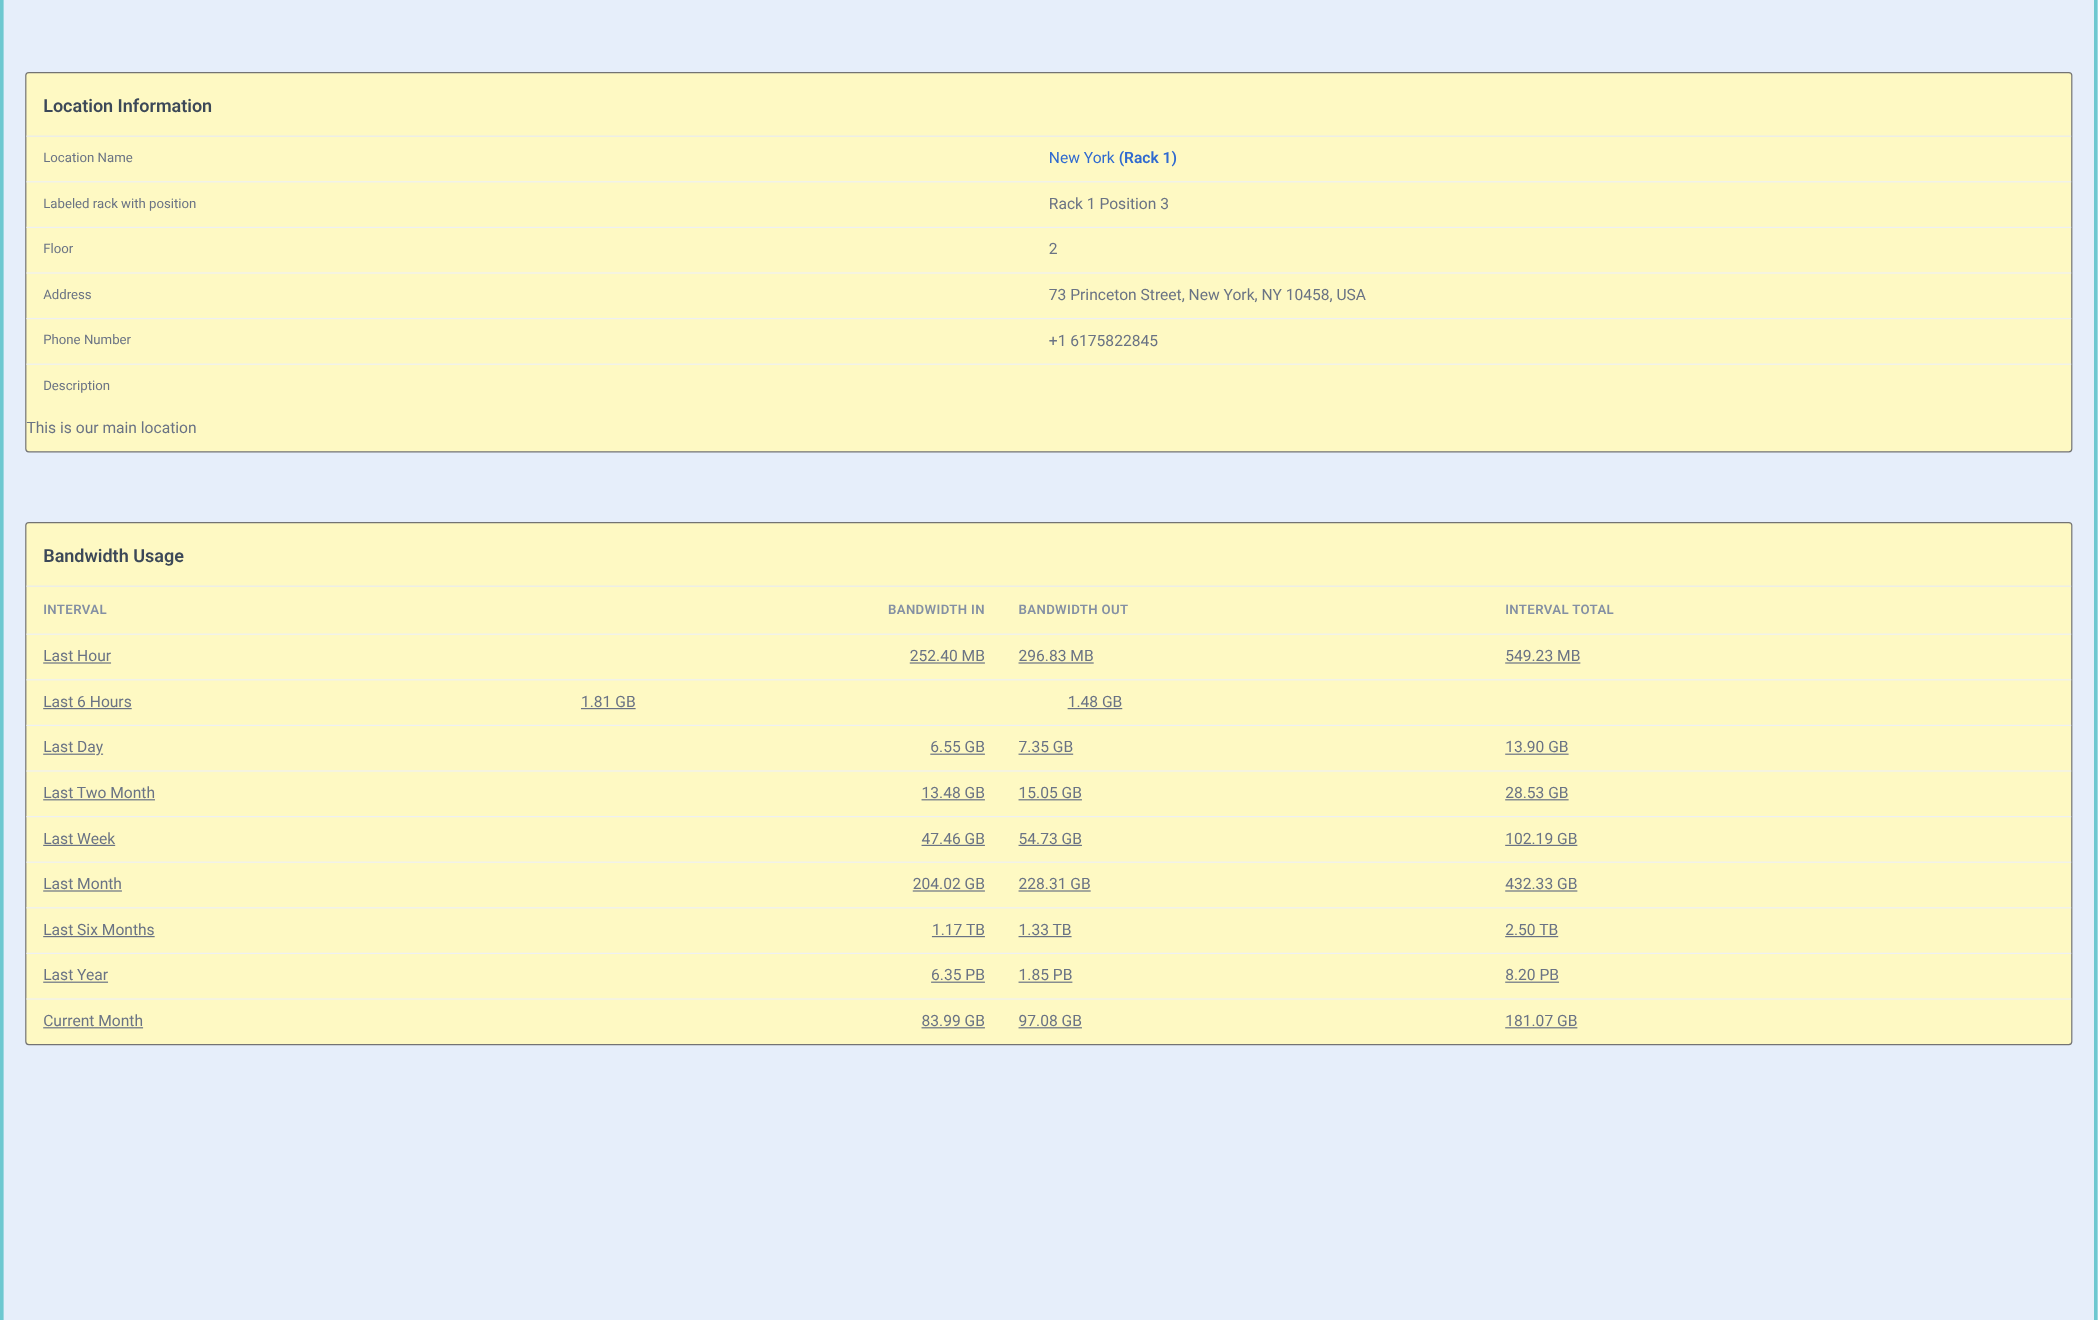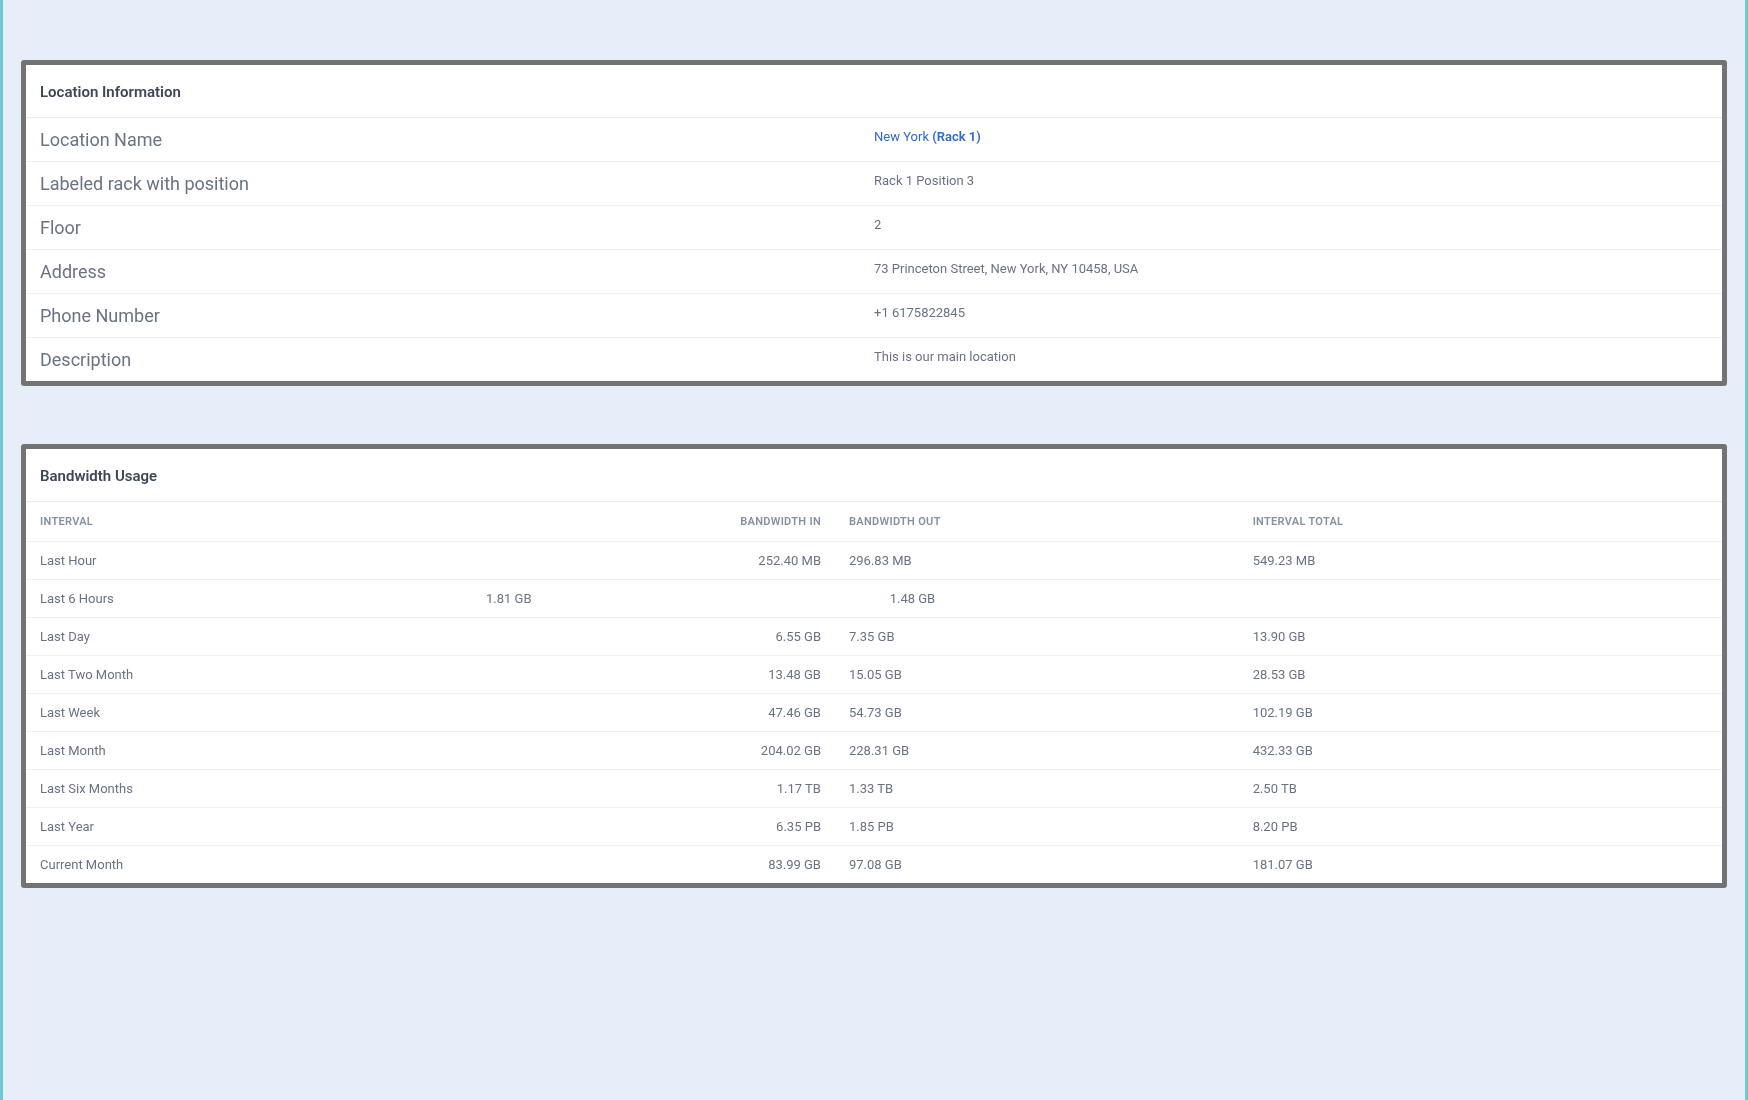--- a/index.html
+++ b/index.html
@@ -13,22 +13,22 @@
       padding: 0;
       width: 1748px;
       min-height: 1100px;
       border-left: 3px solid #6ec8d0;
       border-right: 3px solid #6ec8d0;
     }
     .page-wrapper {
       padding: 0 18px;
     }
     .panel {
-      background: #ffffff;
-      border: 5px solid #737373;
+      background: #fef9c3;
+      border: 1px solid #737373;
       border-radius: 3px;
       margin-bottom: 58px;
     }
     .panel:first-child {
       margin-top: 60px;
     }
     .panel-header {
       padding: 18px 14px 16px 14px;
       border-bottom: 1px solid #e9ecef;
     }
@@ -40,25 +40,26 @@
     .info-table {
       width: 100%;
       border-collapse: collapse;
     }
     .info-row {
       display: flex;
       border-bottom: 1px solid #eef0f3;
     }
     .info-row:last-child {
       border-bottom: none;
+      flex-direction: column;
     }
     .info-label {
       width: 50%;
       padding: 11px 14px;
-      font-size: 18px;
+      font-size: 11px;
       color: #6a7384;
     }
     .info-value {
       width: 50%;
       padding: 11px 0;
       font-size: 13px;
       color: #6a7384;
     }
     .link-text {
       color: #2f6ad0;
@@ -89,20 +90,21 @@
       display: flex;
       border-bottom: 1px solid #eef0f3;
     }
     .bw-row:last-child {
       border-bottom: none;
     }
     .bw-cell {
       padding: 11px 14px;
       font-size: 13px;
       color: #6a7384;
+      text-decoration: underline;
     }
     .col-1 { width: 26.3%; }
     .col-2 { width: 21.4%; text-align: right; }
     .col-3 { width: 23.8%; }
     .col-4 { width: 28.5%; }
   </style>
 </head>
 <body>
 
 <div class="page-wrapper">

